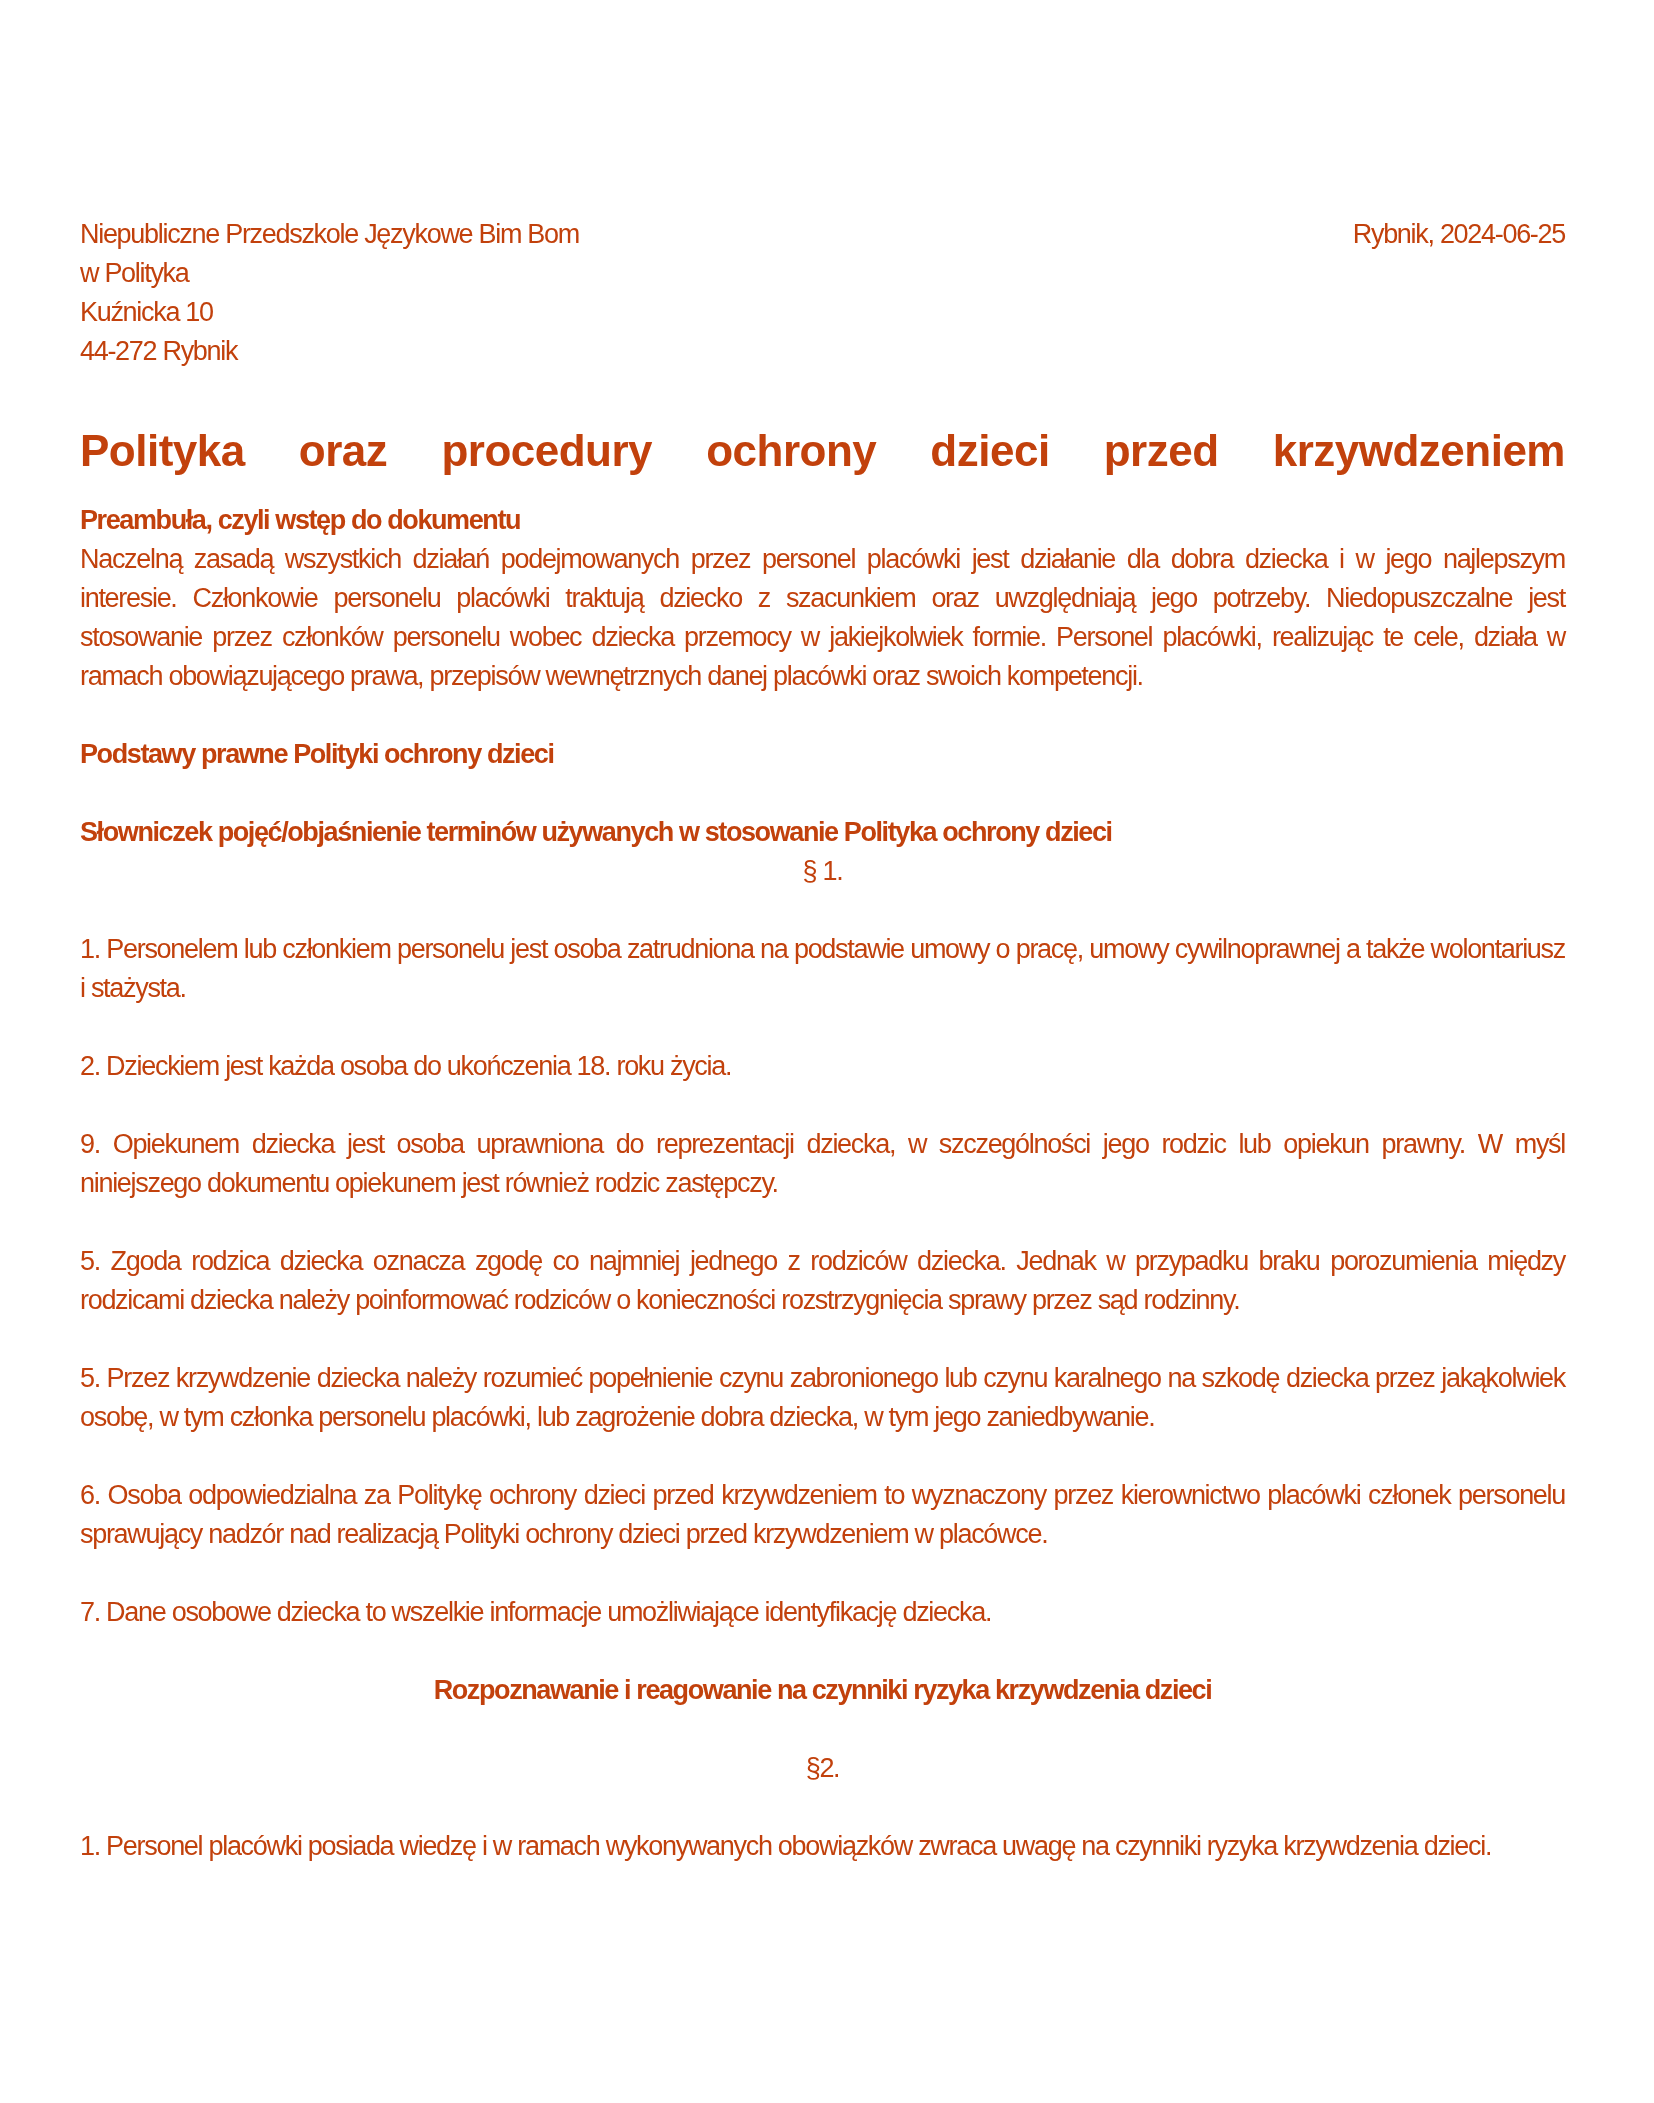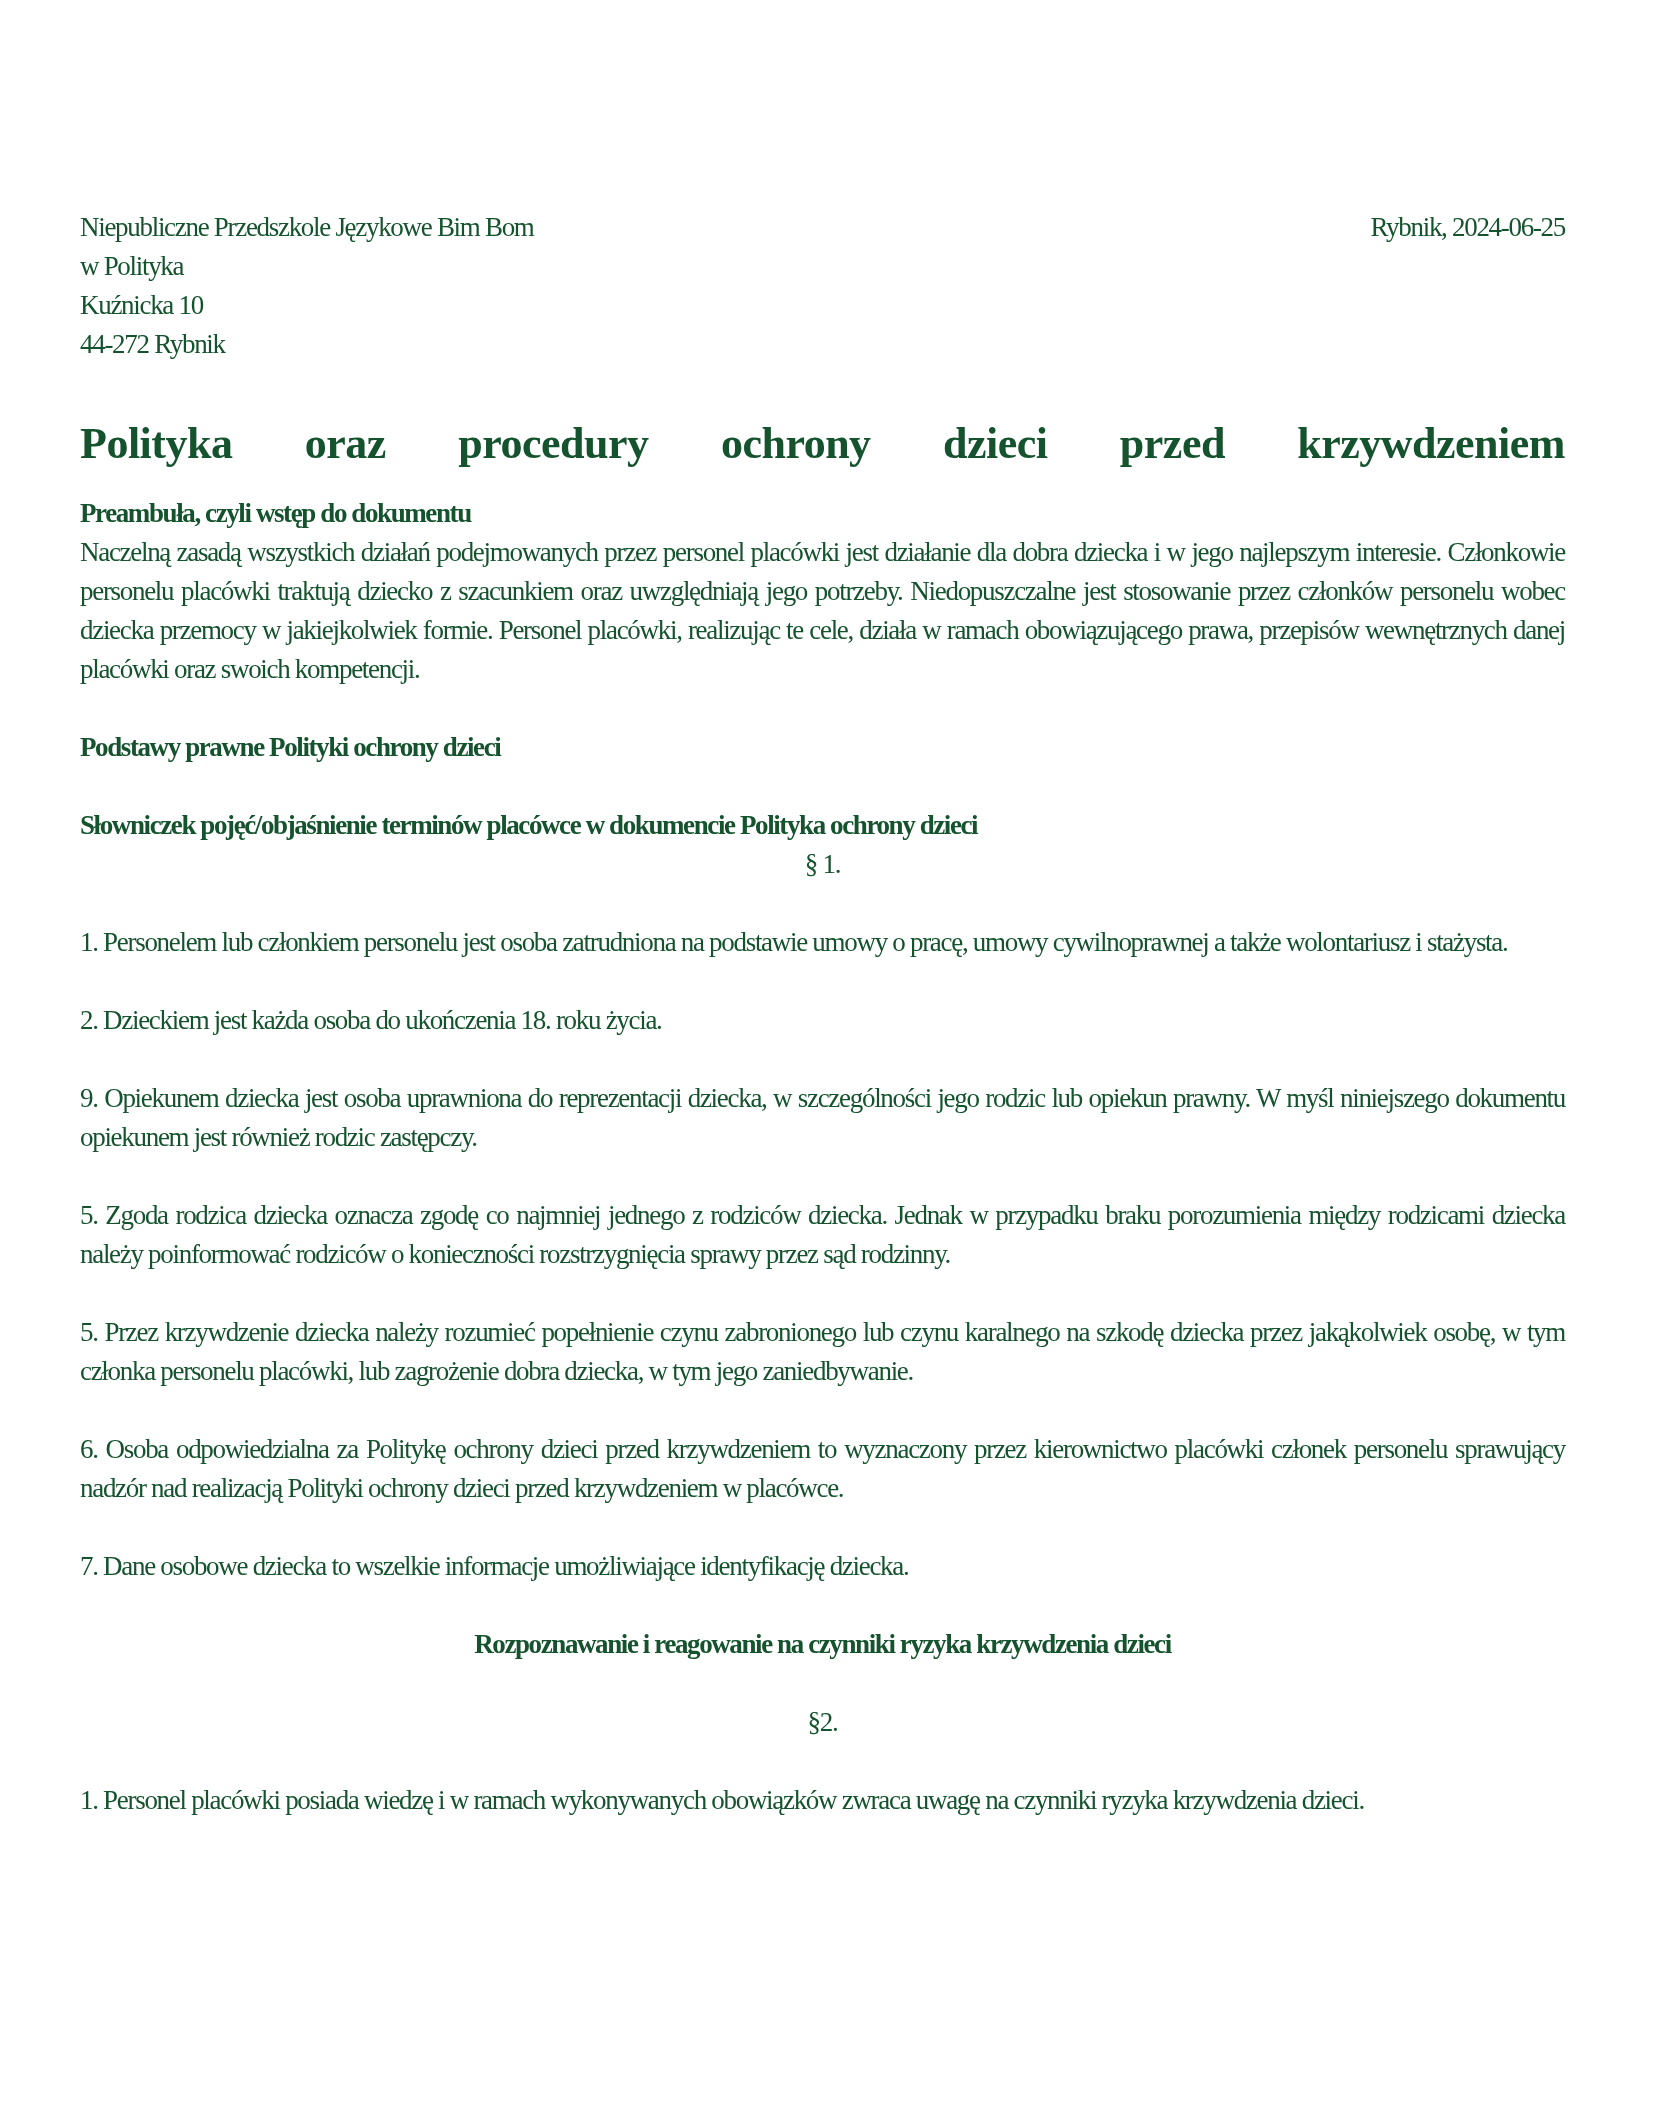--- a/index.html
+++ b/index.html
@@ -1,20 +1,20 @@
 <!DOCTYPE html>
 <html><head>
 <meta charset="utf-8">
 <style>
   html, body { margin: 0; padding: 0; background: #ffffff; }
   body { width: 1654px; height: 2103px; overflow: hidden; position: relative; }
   .page {
-    position: absolute; left: 80px; top: 208px; width: 1485px;
-    font-family: Liberation Serif, serif;
-    color: #14532d; font-size: 27px; line-height: 39px;
+    position: absolute; left: 80px; top: 215px; width: 1485px;
+    font-family: Liberation Sans, sans-serif;
+    color: #c2410c; font-size: 27px; line-height: 39px;
   }
   .p { margin: 0; font-stretch: condensed; }
   .narrow { letter-spacing: -1.3px; word-spacing: 0px; }
   .header { position: relative; height: 156px; }
   .header .addr div { white-space: nowrap; }
   .header .date { position: absolute; right: 0; top: 0; white-space: nowrap; }
   .title {
     margin-top: 50px; font-size: 44px; line-height: 60px; font-weight: bold;
     text-align: justify; text-align-last: justify; letter-spacing: -0.5px;
   }
@@ -42,21 +42,21 @@
   <h1 class="p title">Polityka oraz procedury ochrony dzieci przed krzywdzeniem</h1>
 
   <div class="gap-s"></div>
   <p class="p h">Preambuła, czyli wstęp do dokumentu</p>
   <p class="p narrow just">Naczelną zasadą wszystkich działań podejmowanych przez personel placówki jest działanie dla dobra dziecka i w jego najlepszym interesie. Członkowie personelu placówki traktują dziecko z szacunkiem oraz uwzględniają jego potrzeby. Niedopuszczalne jest stosowanie przez członków personelu wobec dziecka przemocy w jakiejkolwiek formie. Personel placówki, realizując te cele, działa w ramach obowiązującego prawa, przepisów wewnętrznych danej placówki oraz swoich kompetencji.</p>
 
   <div class="gap"></div>
   <p class="p h">Podstawy prawne Polityki ochrony dzieci</p>
 
   <div class="gap"></div>
-  <p class="p h">Słowniczek pojęć/objaśnienie terminów placówce w dokumencie Polityka ochrony dzieci</p>
+  <p class="p h">Słowniczek pojęć/objaśnienie terminów używanych w stosowanie Polityka ochrony dzieci</p>
   <p class="p center narrow">§ 1.</p>
 
   <div class="gap"></div>
   <p class="p narrow just">1. Personelem lub członkiem personelu jest osoba zatrudniona na podstawie umowy o pracę, umowy cywilnoprawnej a także wolontariusz i stażysta.</p>
   <div class="gap"></div>
   <p class="p narrow just">2. Dzieckiem jest każda osoba do ukończenia 18. roku życia.</p>
   <div class="gap"></div>
   <p class="p narrow just">9. Opiekunem dziecka jest osoba uprawniona do reprezentacji dziecka, w szczególności jego rodzic lub opiekun prawny. W myśl niniejszego dokumentu opiekunem jest również rodzic zastępczy.</p>
   <div class="gap"></div>
   <p class="p narrow just">5. Zgoda rodzica dziecka oznacza zgodę co najmniej jednego z rodziców dziecka. Jednak w przypadku braku porozumienia między rodzicami dziecka należy poinformować rodziców o konieczności rozstrzygnięcia sprawy przez sąd rodzinny.</p>

